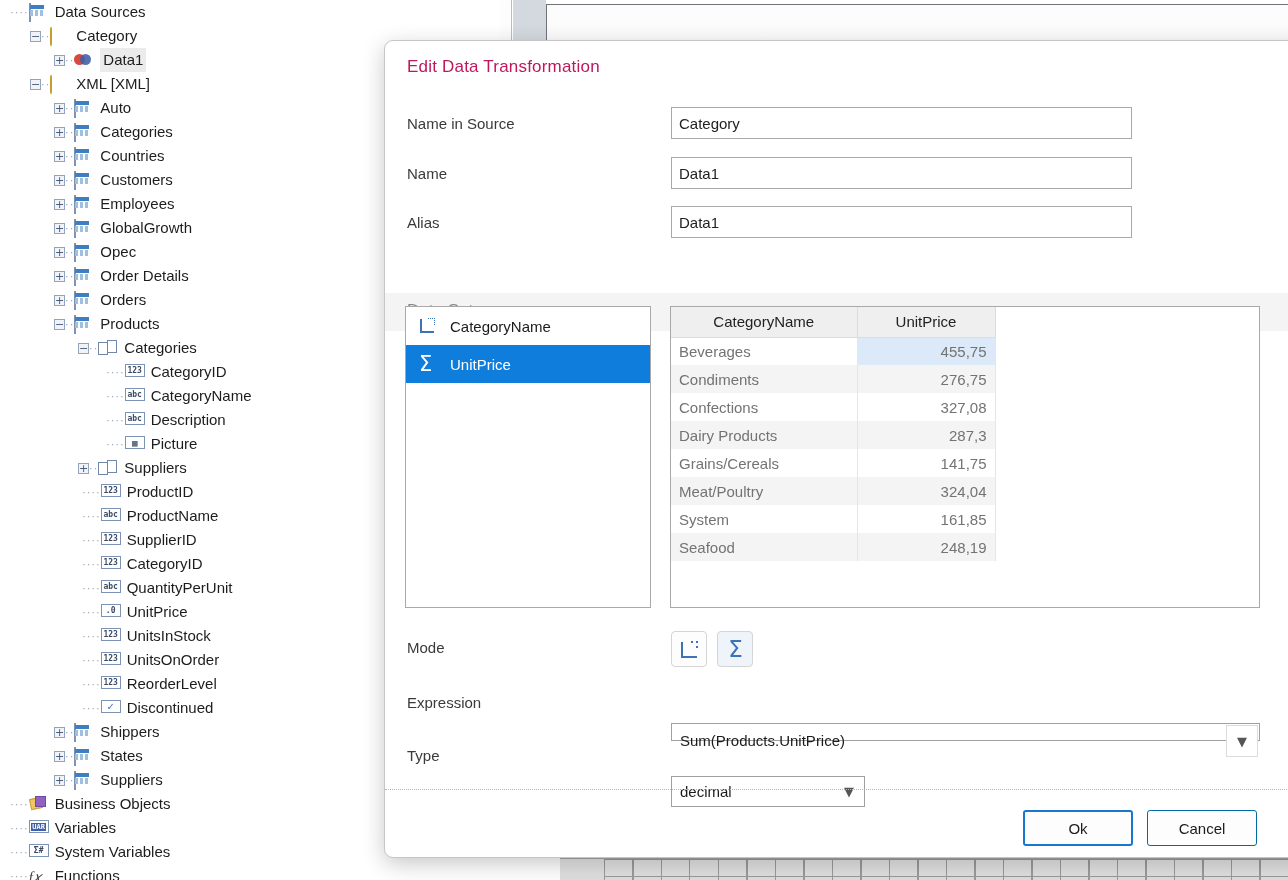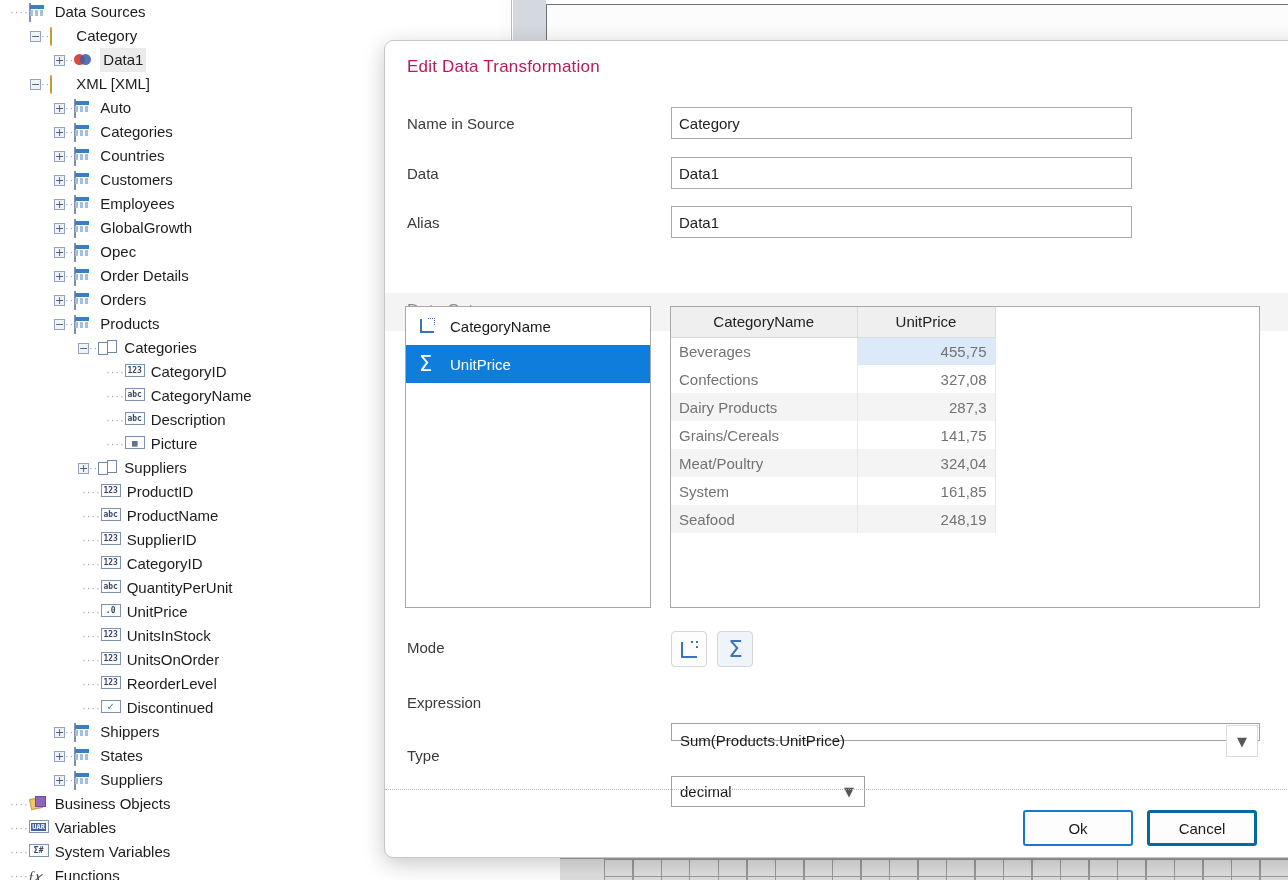--- a/index.html
+++ b/index.html
@@ -151,21 +151,21 @@
   .chev { font-size:13px; color:#555; font-family:"DejaVu Sans", sans-serif; }
 
   .typesel { position:absolute; left:286px; top:735px; width:194px; height:31px;
              border:1px solid #a0a0a0; background:#fff; font-size:15px; color:#1b1b1b; }
   .typesel .val { position:absolute; left:8px; line-height:29px; }
   .typesel .chev { position:absolute; right:10px; line-height:29px; }
 
   .footer-div { position:absolute; left:0; top:748px; width:100%; height:1px;
                 border-top:1px dotted #b5b5b5; }
   .btn { position:absolute; height:36px; width:110px; border-radius:3px; background:#fdfdfd;
-         border:3px solid #0369a1; font-size:15px; color:#1b1b1b; cursor:pointer;
+         border:1px solid #0369a1; font-size:15px; color:#1b1b1b; cursor:pointer;
          font-family:"Liberation Sans", sans-serif; }
   .btn.primary { border:2px solid #1878cf; }
 </style>
 </head>
 <body>
 
 <div id="root">
 
   <div class="bg-left-pane"></div>
   <div class="bg-vrule">
@@ -464,21 +464,21 @@
 
   <div class="dialog">
 
     <div class="dlg-title">Edit Data Transformation</div>
 
     <div class="frow" style="top:66px">
       <div class="flabel">Name in Source</div>
       <input class="ftext" value="Category" style="">
     </div>
     <div class="frow" style="top:116px">
-      <div class="flabel">Data</div>
+      <div class="flabel">Name</div>
       <input class="ftext" value="Data1" style="">
     </div>
     <div class="frow" style="top:165px">
       <div class="flabel">Alias</div>
       <input class="ftext" value="Data1" style="">
     </div>
 
     <div class="section-head">
       <div class="st">Data Setup</div>
     </div>
@@ -504,20 +504,24 @@
       <table class="dt" id="preview-table">
           <tbody>
             <tr>
               <th class="c1">CategoryName</th>
               <th class="c2">UnitPrice</th>
             </tr>
             <tr class="">
               <td class="c1">Beverages</td>
               <td class="c2 cellsel">455,75</td>
             </tr>
+            <tr class="alt">
+              <td class="c1">Condiments</td>
+              <td class="c2">276,75</td>
+            </tr>
             <tr class="">
               <td class="c1">Confections</td>
               <td class="c2">327,08</td>
             </tr>
             <tr class="alt">
               <td class="c1">Dairy Products</td>
               <td class="c2">287,3</td>
             </tr>
             <tr class="">
               <td class="c1">Grains/Cereals</td>

